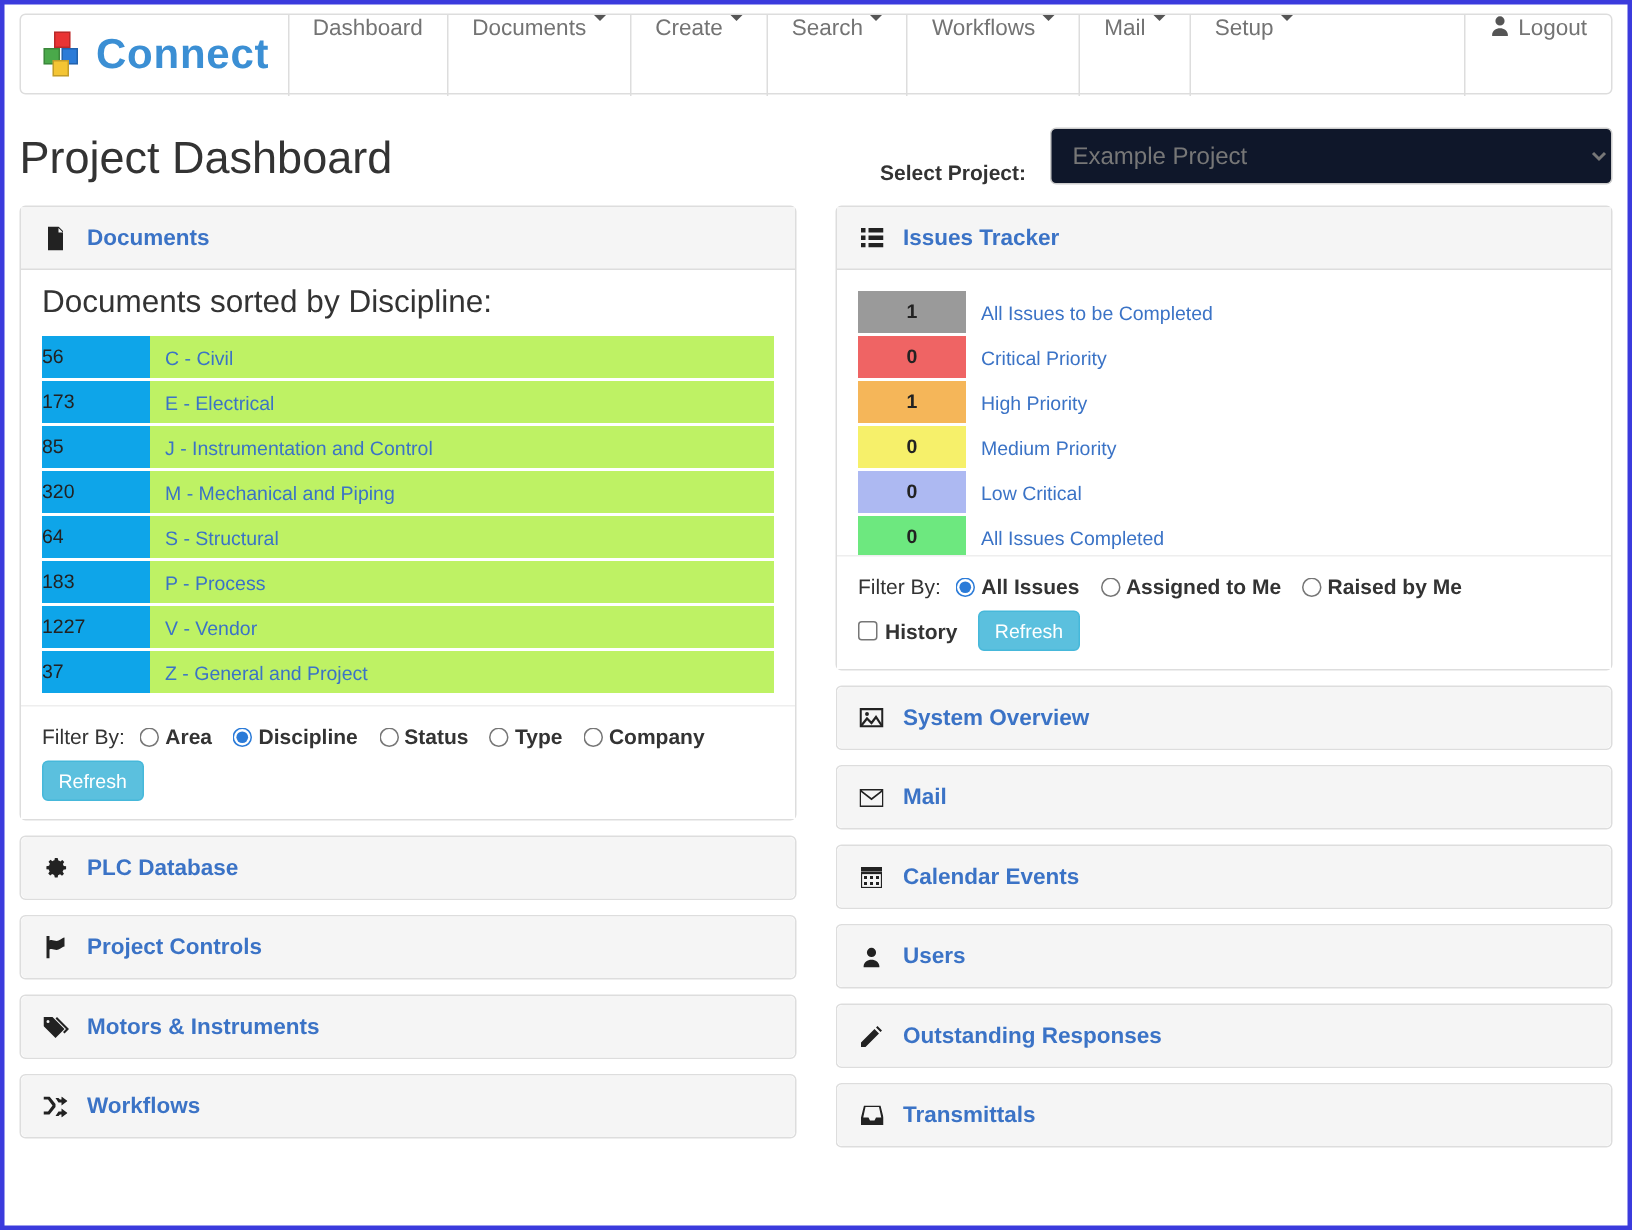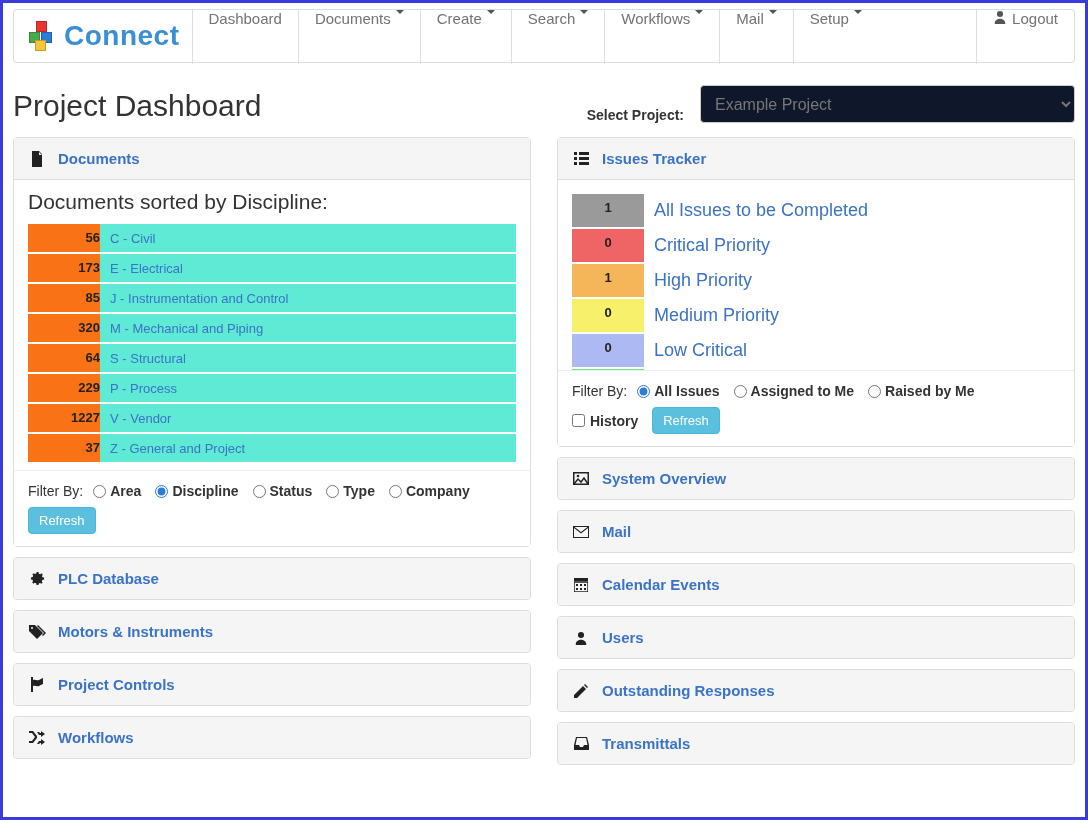--- a/index.html
+++ b/index.html
@@ -28,29 +28,29 @@
 
 .panel { border: 1px solid #ddd; border-radius: 4px; margin-bottom: 10px; }
 .panel-heading { padding: 12px 14px; background: #f5f5f5; border-bottom: 1px solid #ddd; display: flex; align-items: center; }
 .panel-heading.no-body { border-bottom: none; border-radius: 4px; }
 .panel-icon { width: 18px; display: inline-flex; justify-content: center; margin-right: 12px; color: #222; }
 .panel-title { color: #3b73c6; font-weight: 700; font-size: 15px; text-decoration: none; }
 
 .scroll-panel { height: 290px; overflow-y: scroll; padding: 10px 14px 0 14px; }
 .scroll-panel h3 { font-size: 21px; font-weight: 400; margin-bottom: 10px; }
 .doc-row { display: flex; align-items: stretch; margin-bottom: 2px; }
-.doc-count { width: 72px; background: #f97316; color: #222; font-weight: 700; font-size: 13px; text-align: right; padding: 6px 0; }
-.doc-label { flex: 1; background: #5eead4; padding: 6px 10px; }
+.doc-count { width: 72px; background: #0ea5e9; color: #222; font-weight: 400; font-size: 13px; text-align: left; padding: 6px 0; }
+.doc-label { flex: 1; background: #bef264; padding: 6px 10px; }
 .doc-label a { color: #3b73c6; font-size: 13px; text-decoration: none; }
 
 .issues-scroll { height: 190px; overflow-y: scroll; padding: 14px 14px 0 14px; }
 .issue-row { display: flex; align-items: stretch; margin-bottom: 2px; }
 .issue-count { width: 72px; color: #222; font-weight: 700; font-size: 13px; text-align: center; padding: 6px 0; }
 .issue-label { flex: 1; background: #fff; padding: 6px 10px; }
-.issue-label a { color: #3b73c6; font-size: 18px; text-decoration: none; }
+.issue-label a { color: #3b73c6; font-size: 13px; text-decoration: none; }
 
 .panel-filter { padding: 12px 14px; background: #fff; border-top: 1px solid #eee; }
 .filter-row { display: flex; align-items: center; flex-wrap: wrap; gap: 4px; }
 .filter-label { font-weight: 400; margin-right: 6px; }
 .radio-wrap { display: inline-flex; align-items: center; margin-right: 10px; cursor: pointer; }
 .radio-wrap input { margin-right: 4px; accent-color: #2b7bd8; }
 .radio-wrap span { font-weight: 700; }
 .check-wrap { display: inline-flex; align-items: center; margin-right: 10px; cursor: pointer; }
 .check-wrap input { margin-right: 5px; }
 .check-wrap span { font-weight: 700; }
@@ -170,21 +170,21 @@
               </div>
               <div class="doc-row">
                 <div class="doc-count">320</div>
                 <div class="doc-label"><a>M - Mechanical and Piping</a></div>
               </div>
               <div class="doc-row">
                 <div class="doc-count">64</div>
                 <div class="doc-label"><a>S - Structural</a></div>
               </div>
               <div class="doc-row">
-                <div class="doc-count">229</div>
+                <div class="doc-count">183</div>
                 <div class="doc-label"><a>P - Process</a></div>
               </div>
               <div class="doc-row">
                 <div class="doc-count">1227</div>
                 <div class="doc-label"><a>V - Vendor</a></div>
               </div>
               <div class="doc-row">
                 <div class="doc-count">37</div>
                 <div class="doc-label"><a>Z - General and Project</a></div>
               </div>
@@ -224,35 +224,35 @@
               <svg width="15" height="15" viewBox="0 0 16 16" fill="#222">
                 <path d="M8 5a3 3 0 1 0 0 6 3 3 0 0 0 0-6zm7 2l-1.7-.3a5.6 5.6 0 0 0-.6-1.4l1-1.4-1.4-1.4-1.4 1a5.6 5.6 0 0 0-1.4-.6L9 1H7l-.3 1.7c-.5.1-1 .3-1.4.6l-1.4-1L2.5 3.7l1 1.4c-.3.4-.5.9-.6 1.4L1 7v2l1.7.3c.1.5.3 1 .6 1.4l-1 1.4 1.4 1.4 1.4-1c.4.3.9.5 1.4.6L7 15h2l.3-1.7c.5-.1 1-.3 1.4-.6l1.4 1 1.4-1.4-1-1.4c.3-.4.5-.9.6-1.4L15 9V7z"></path>
               </svg>
             </span>
       <a class="panel-title">PLC Database</a>
     </div>
         </div>
     <div class="panel">
           <div class="panel-heading no-body">
       <span class="panel-icon">
+              <svg width="14" height="15" viewBox="0 0 14 15" fill="#222">
+                <path d="M1 0v15h2V9c2-1 4 1 6 0 2-1 3-2 4-2V1c-1 0-2 1-4 2-2 1-4-1-6 0V0H1z"></path>
+              </svg>
+            </span>
+      <a class="panel-title">Project Controls</a>
+    </div>
+        </div>
+    <div class="panel">
+          <div class="panel-heading no-body">
+      <span class="panel-icon">
               <svg width="17" height="14" viewBox="0 0 17 14" fill="#222">
                 <path d="M0 0v6l8 8 6-6-8-8H0zm3 2a1 1 0 1 1 0 2 1 1 0 0 1 0-2zm6-2l8 8-3 3-1-1 2-2-7-7 1-1z"></path>
               </svg>
             </span>
       <a class="panel-title">Motors &amp; Instruments</a>
-    </div>
-        </div>
-    <div class="panel">
-          <div class="panel-heading no-body">
-      <span class="panel-icon">
-              <svg width="14" height="15" viewBox="0 0 14 15" fill="#222">
-                <path d="M1 0v15h2V9c2-1 4 1 6 0 2-1 3-2 4-2V1c-1 0-2 1-4 2-2 1-4-1-6 0V0H1z"></path>
-              </svg>
-            </span>
-      <a class="panel-title">Project Controls</a>
     </div>
         </div>
     <div class="panel">
           <div class="panel-heading no-body">
       <span class="panel-icon">
               <svg width="16" height="14" viewBox="0 0 16 14" fill="#222">
                 <path d="M0 2h3l3 4-3 4H0v2h4l4-5V5L4 0H0v2zm12-2l4 3-4 3V4h-2L8 1h2l1 1h1V0zm0 8l4 3-4 3v-2h-1l-1 1H8l2-3h2V8z"></path>
               </svg>
             </span>
       <a class="panel-title">Workflows</a>

